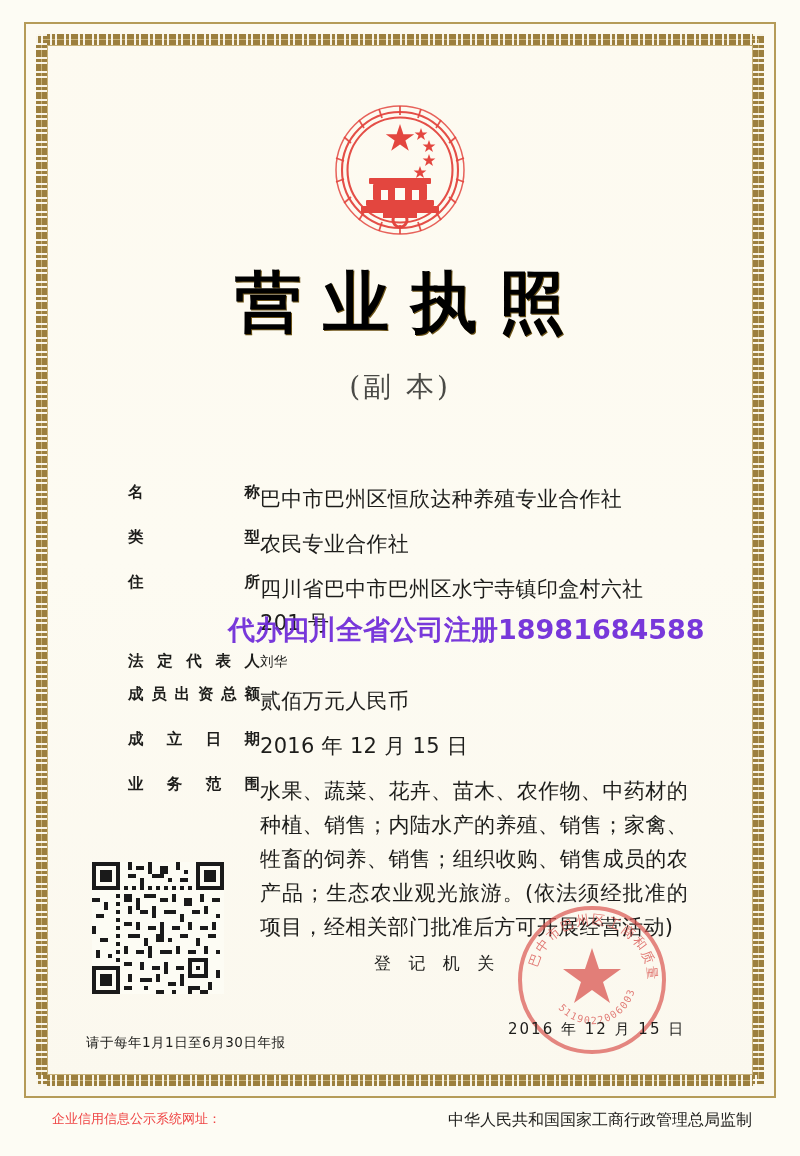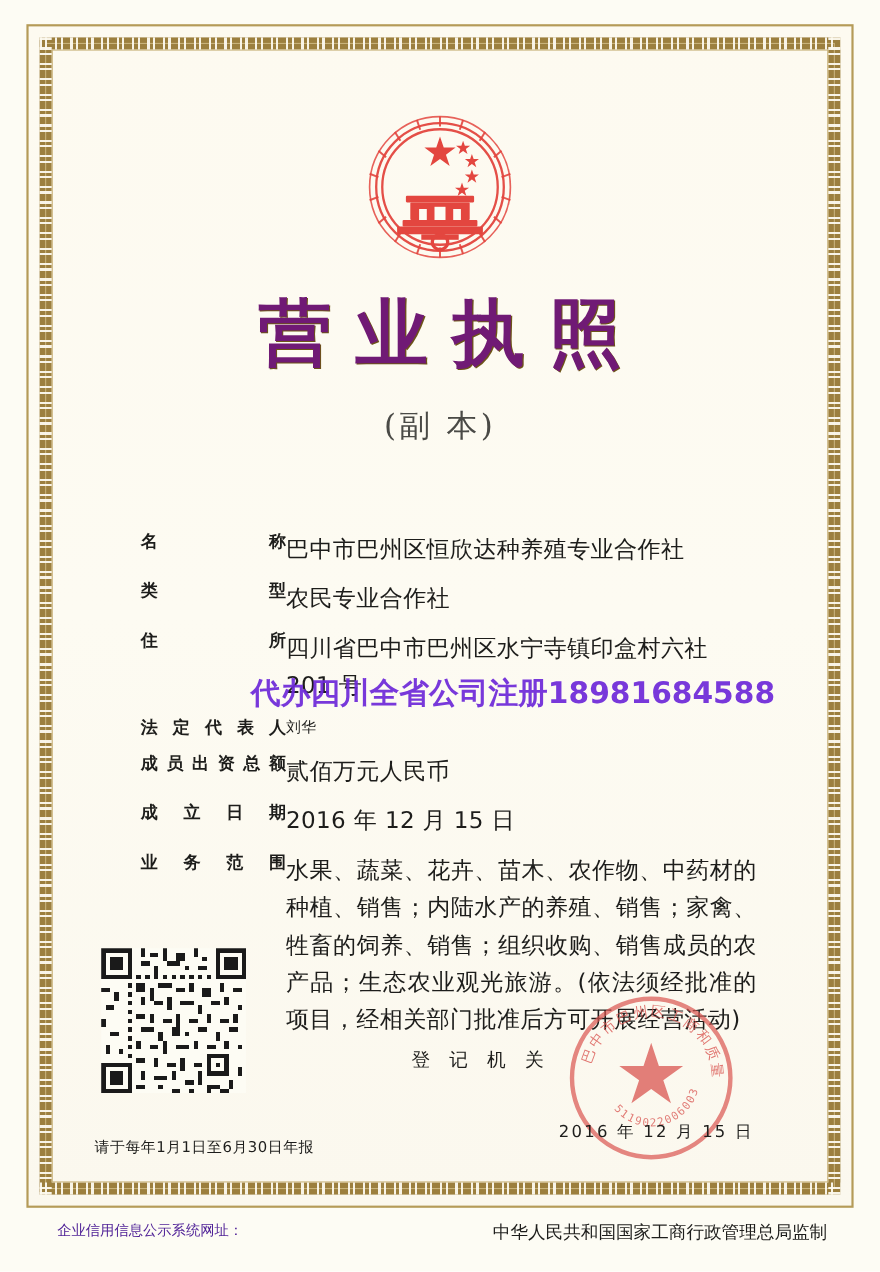--- a/index.html
+++ b/index.html
@@ -101,21 +101,21 @@
   .title {
     position: absolute;
     left: 0; right: 0;
     top: 258px;
     text-align: center;
     font-family: "DejaVu Serif", serif;
     font-size: 66px;
     font-weight: bold;
     letter-spacing: 22px;
     text-indent: 22px;
-    color: #701a75;
+    color: #000000;
     text-shadow: 1px 1px 0 #6d5418;
   }
   .subtitle {
     position: absolute;
     left: 0; right: 0;
     top: 368px;
     text-align: center;
     font-family: "DejaVu Serif", serif;
     font-size: 28px;
     color: #4a4a46;
@@ -245,21 +245,21 @@
     font-size: 12.5px;
     color: #3a3a38;
     font-family: "DejaVu Sans Mono", monospace;
     letter-spacing: 0.6px;
   }
   .footer-left {
     position: absolute;
     left: 52px;
     top: 1110px;
     font-size: 13px;
-    color: #4c1d95;
+    color: #ef4444;
     font-family: Liberation Serif, serif;
   }
   .footer-right {
     position: absolute;
     right: 48px;
     top: 1110px;
     font-size: 16px;
     color: #1d1d1b;
     font-family: "DejaVu Sans", sans-serif;
   }

